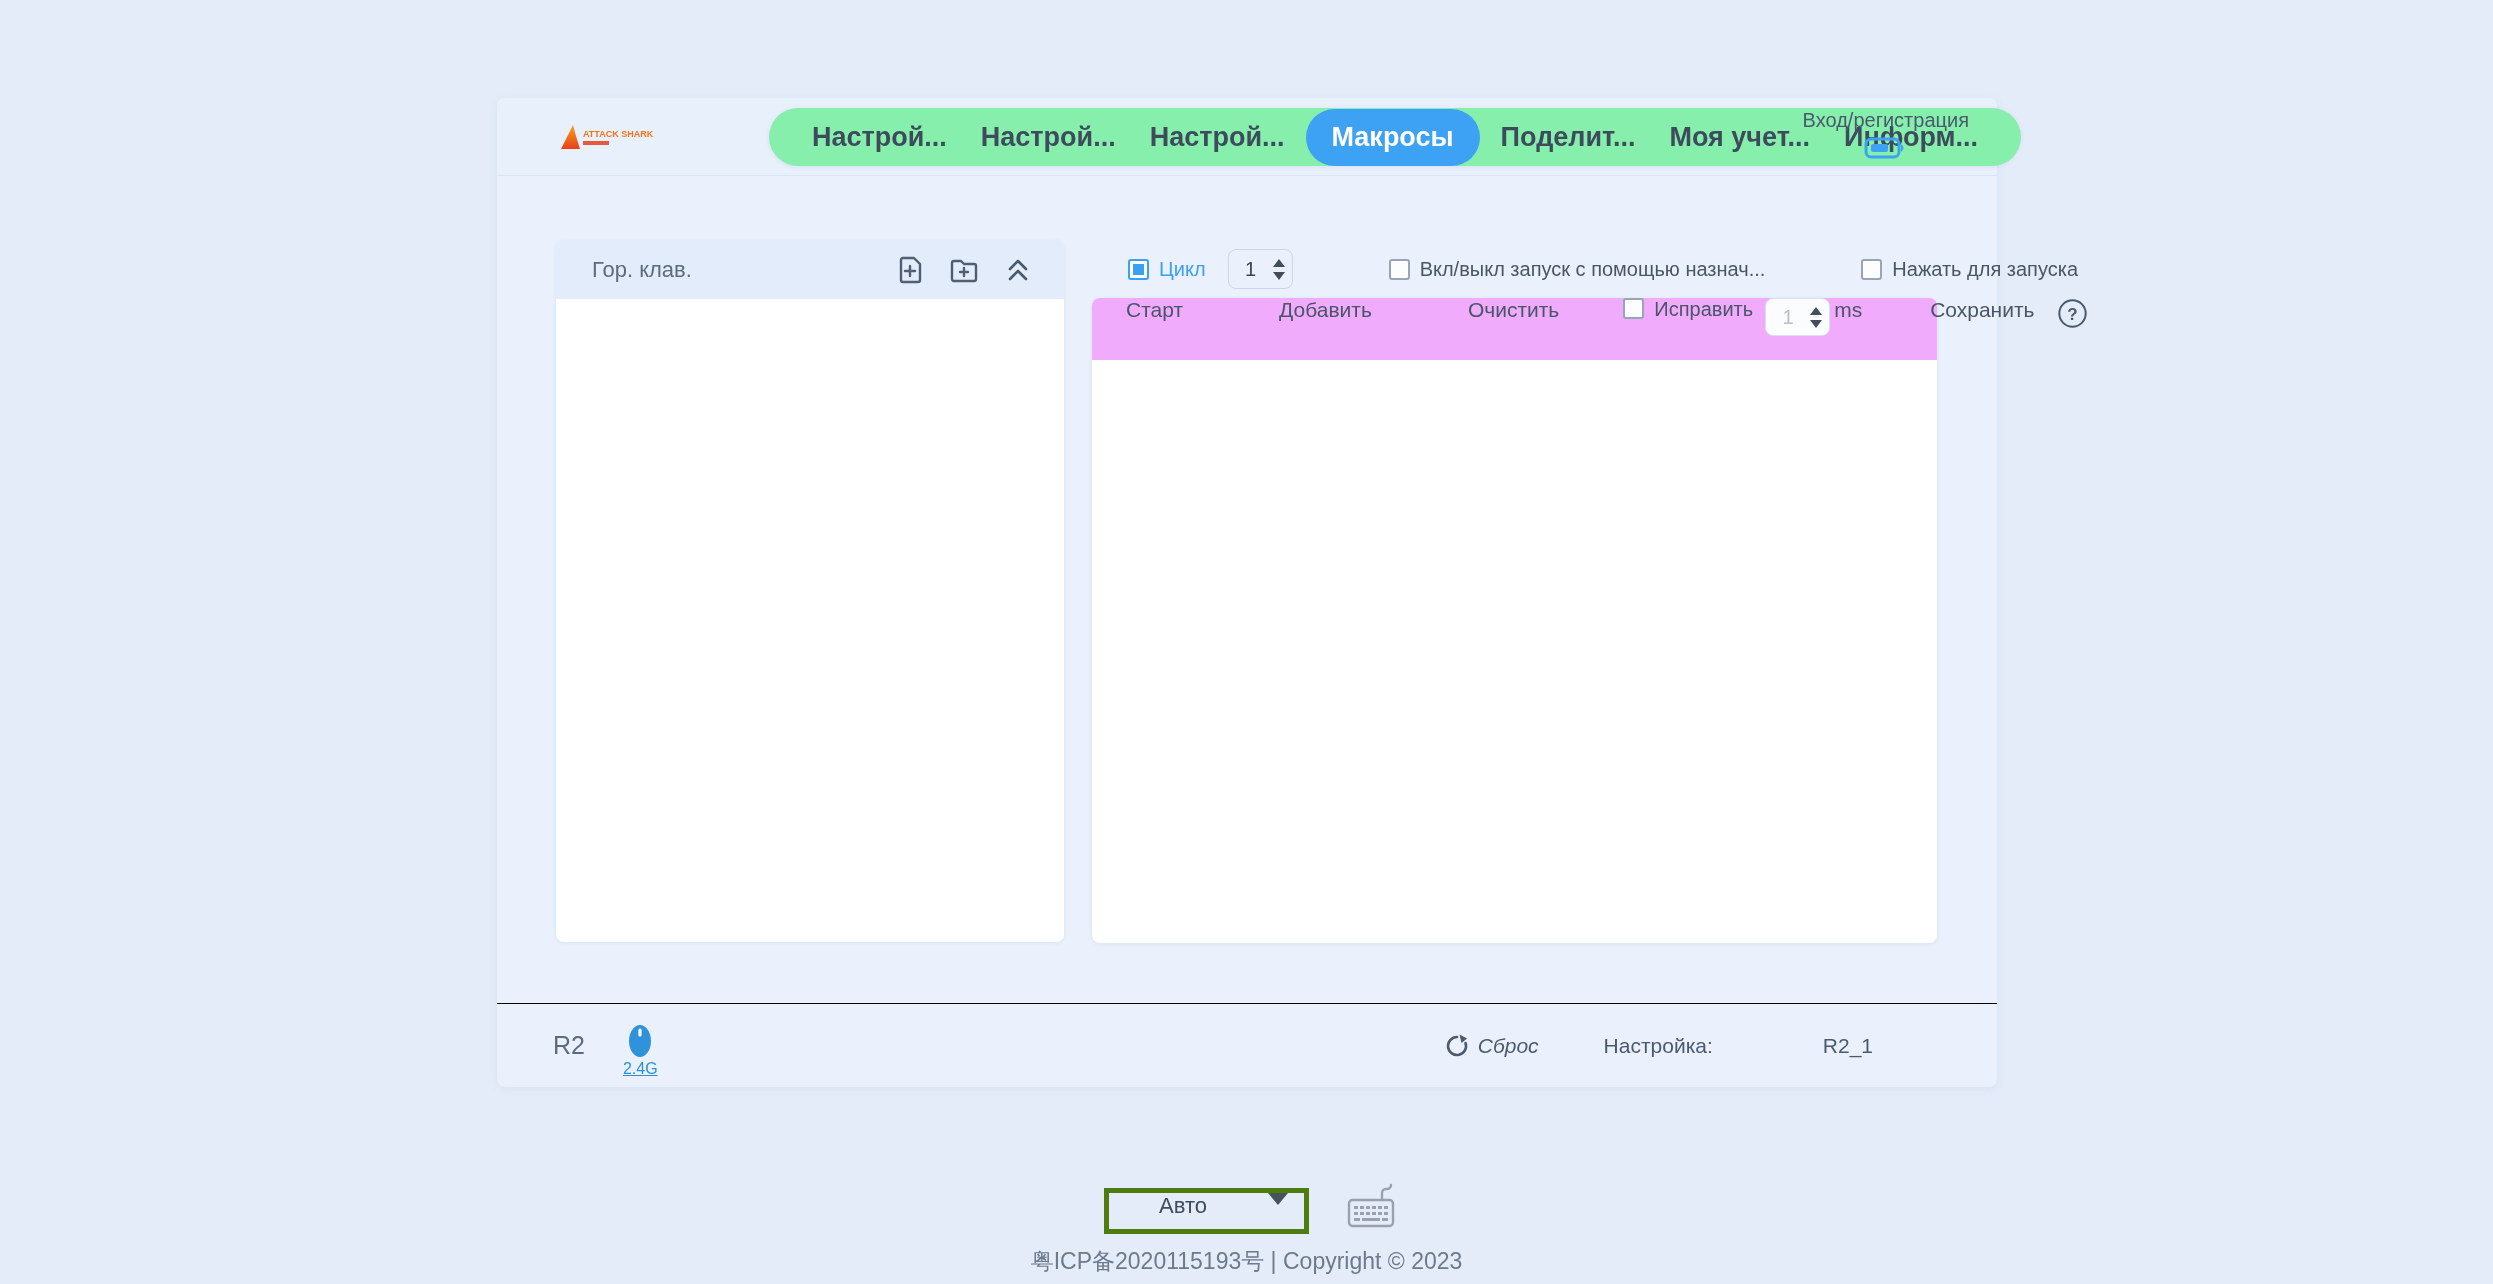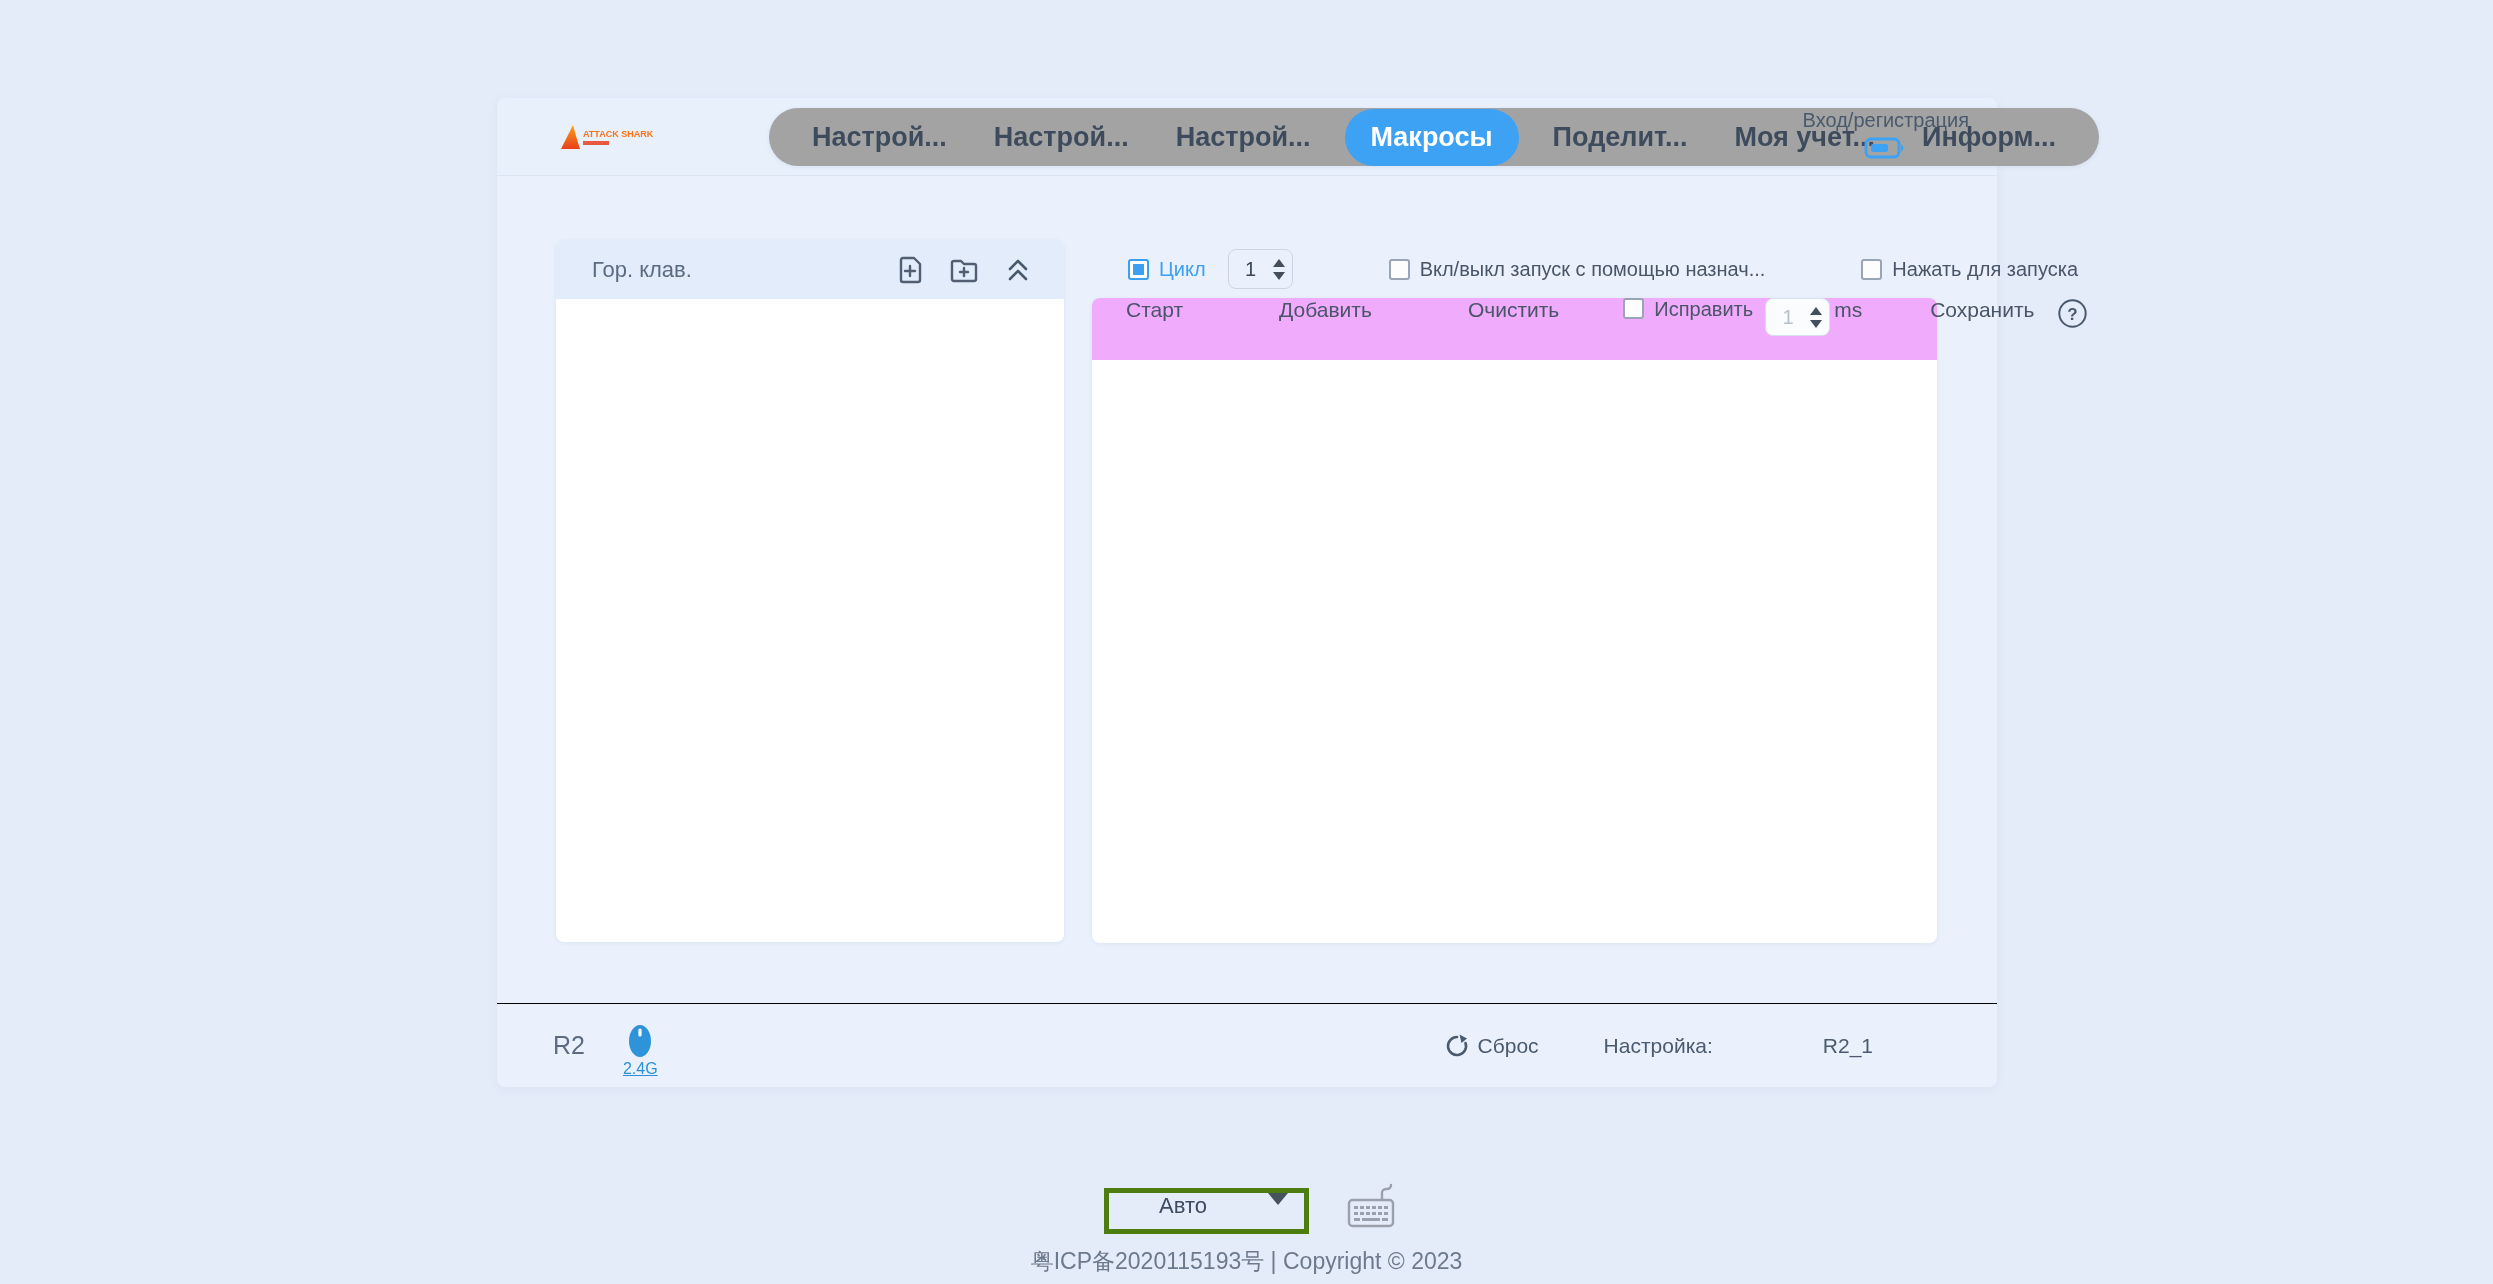--- a/index.html
+++ b/index.html
@@ -17,23 +17,22 @@
   }
   .card-header {
     position:absolute; left:0; top:0; right:0; height:78px;
     background:#e8f0fc; border-bottom:1px solid #dbe4f3;
     border-radius:8px 8px 0 0;
   }
   .logo { position:absolute; left:56px; top:20px; }
   .nav-pill {
     position:absolute; left:272px; top:10px; height:58px;
     display:flex; align-items:center; padding:0 26px;
-    background:#a3a3a3; border-radius:29px;
+    background:#86efac; border-radius:29px;
     box-shadow:0 1px 4px rgba(140,160,190,.18);
-    gap:13px;
   }
   .nav-tab {
     font-size:27px; font-weight:bold; color:#3e4b5d;
     padding:0 17px; white-space:nowrap; cursor:pointer;
   }
   .nav-tab.active {
     background:#3ea2f4; color:#fff; border-radius:999px;
     padding:13px 26px; margin:0 4px;
   }
   .account { position:absolute; right:28px; top:11px; text-align:center; }
@@ -100,21 +99,21 @@
 
   
   .status-bar {
     position:absolute; left:0; right:0; bottom:0; height:84px;
     border-top:1px solid #000000; display:flex; align-items:center; padding:0 56px;
     border-radius:0 0 8px 8px;
   }
   .dev-name { font-size:25px; color:#5c6b7f; }
   .mouse-block { margin-left:38px; display:flex; flex-direction:column; align-items:center; margin-top:10px; }
   .conn-label { font-size:16px; color:#2a90d9; margin-top:2px;text-decoration:underline; }
-  .reset-group { margin-left:auto; display:flex; align-items:center; gap:9px; cursor:pointer; }
+  .reset-group { margin-left:auto; display:flex; align-items:center; gap:9px; cursor:pointer;font-style:italic; }
   .bar-text { font-size:21px; color:#4b5a6e; white-space:nowrap; }
   .profile-label { margin-left:65px;text-align:center; }
   .profile-value { margin-left:110px; margin-right:68px; }
 
   
   .mode-select {
     position:absolute; left:1104px; top:1188px; width:205px; height:46px;
     border:5px solid #4d7c0f; display:flex; align-items:flex-start; cursor:pointer;
     background:transparent;
   }

